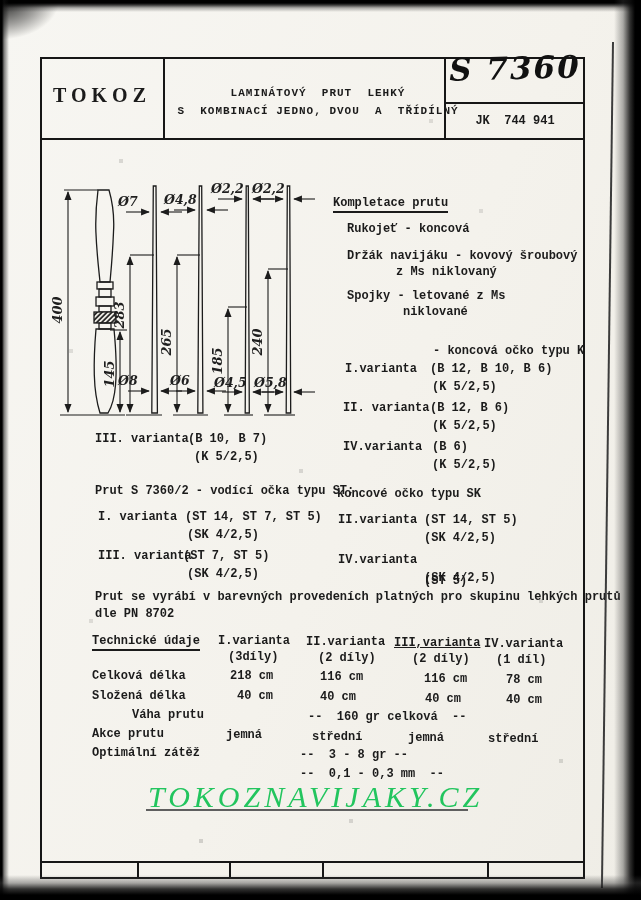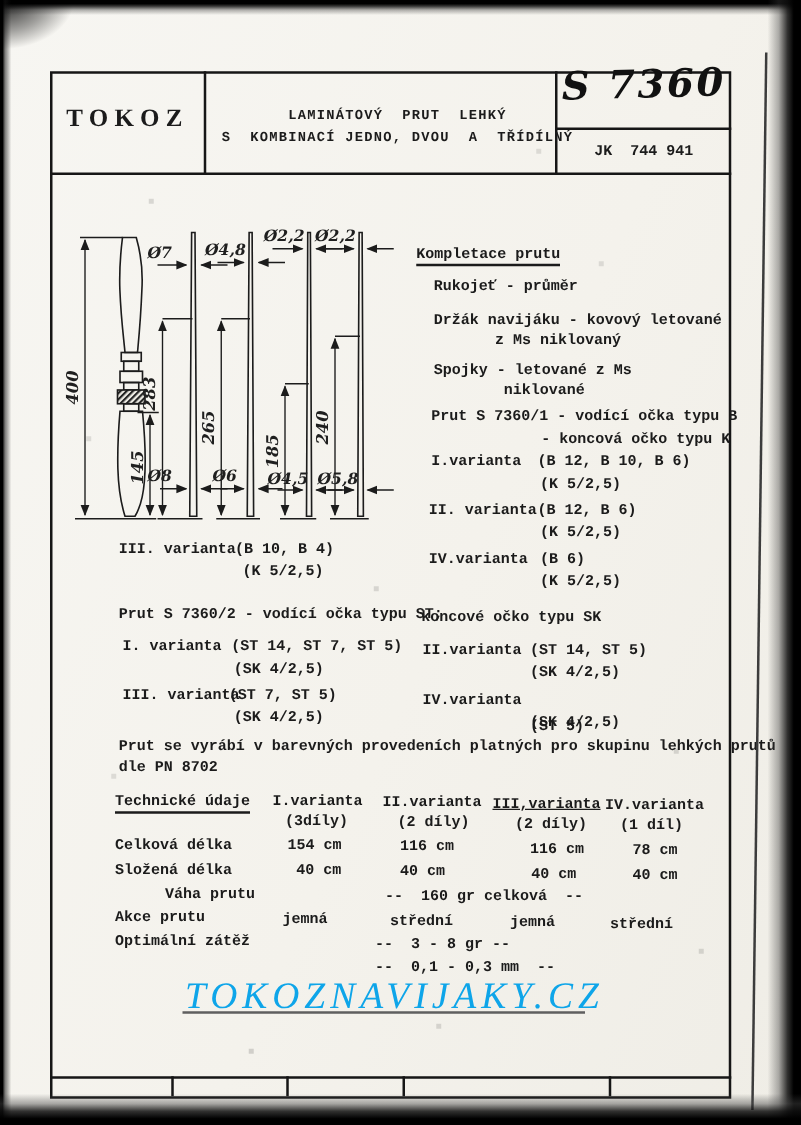--- a/index.html
+++ b/index.html
@@ -15,21 +15,21 @@
   .ctr{text-align:center;}
   
   .line{position:absolute;background:#161616;}
   .frame{position:absolute;left:40px;top:57px;width:541px;height:818px;border:2px solid #161616;}
   
   .brand{font-family:"Liberation Serif","DejaVu Serif",serif;font-size:20px;letter-spacing:5px;font-weight:bold;color:#1b1b1b;}
   .model{font-family:"DejaVu Serif","Liberation Serif",serif;font-style:italic;font-weight:bold;
          font-size:31px;letter-spacing:2px;color:#111;transform:rotate(-1.5deg);}
   
   .wm{position:absolute;font-family:"Liberation Serif","DejaVu Serif",serif;font-style:italic;
-      font-size:30px;letter-spacing:4px;color:#0ea5e9;font-weight:normal;}
+      font-size:30px;letter-spacing:4px;color:#22c55e;font-weight:normal;}
   .wm-line{position:absolute;background:#5f5f5f;height:2px;}
   
   .edge{position:absolute;pointer-events:none;}
   .edge-top{left:0;top:0;width:641px;height:12px;
     background:linear-gradient(180deg,#000 0 3px,rgba(10,10,10,.8) 5px,rgba(40,40,40,.35) 8px,transparent 12px);}
   .edge-left{left:0;top:0;width:9px;height:900px;
     background:linear-gradient(90deg,#000 0 2px,rgba(20,20,20,.55) 4px,transparent 9px);}
   .edge-right{left:614px;top:0;width:27px;height:900px;
     background:linear-gradient(270deg,#000 0 6px,rgba(15,15,15,.85) 11px,rgba(60,60,60,.4) 18px,transparent 27px);}
   .edge-bottom{left:0;top:875px;width:641px;height:25px;
@@ -152,38 +152,37 @@
       <line class="dim" x1="218" y1="101" x2="218" y2="242" marker-start="url(#ah)" marker-end="url(#ah)"></line>
       <text class="dimlab" x="212" y="172" transform="rotate(-90 212 172)">240</text>
       <text class="dia" x="204" y="217">Ø5,8</text>
       <line class="dim" x1="212" y1="222" x2="233" y2="222" marker-end="url(#ah)"></line>
       <line class="dim" x1="265" y1="222" x2="244" y2="222" marker-end="url(#ah)"></line>
       <line class="dim" x1="214" y1="245" x2="245" y2="245"></line>
     </g>
   </svg>
 
   <div class="t u" style="left:333px;top:196px;">Kompletace prutu</div>
-  <div class="t" style="left:347px;top:222px;">Rukojeť - průměr</div>
-  <div class="t" style="left:347px;top:249px;">Držák navijáku - kovový letované</div>
+  <div class="t" style="left:347px;top:222px;">Rukojeť - koncová</div>
+  <div class="t" style="left:347px;top:249px;">Držák navijáku - kovový šroubový</div>
   <div class="t" style="left:396px;top:265px;">z Ms niklovaný</div>
   <div class="t" style="left:347px;top:289px;">Spojky - letované z Ms</div>
   <div class="t" style="left:403px;top:305px;">niklované</div>
-  <div class="t" style="left:345px;top:326px;">Prut S 7360/1 - vodící očka typu B</div>
   <div class="t" style="left:433px;top:344px;">- koncová očko typu K</div>
 
   <div class="t" style="left:345px;top:362px;">I.varianta</div>
   <div class="t" style="left:430px;top:362px;">(B 12, B 10, B 6)</div>
   <div class="t" style="left:432px;top:380px;">(K 5/2,5)</div>
 
   <div class="t" style="left:343px;top:401px;">II. varianta</div>
   <div class="t" style="left:430px;top:401px;">(B 12, B 6)</div>
   <div class="t" style="left:432px;top:419px;">(K 5/2,5)</div>
 
   <div class="t" style="left:95px;top:432px;">III. varianta</div>
-  <div class="t" style="left:188px;top:432px;">(B 10, B 4)</div>
+  <div class="t" style="left:188px;top:432px;">(B 10, B 7)</div>
   <div class="t" style="left:194px;top:450px;">(K 5/2,5)</div>
 
   <div class="t" style="left:343px;top:440px;">IV.varianta</div>
   <div class="t" style="left:432px;top:440px;">(B 6)</div>
   <div class="t" style="left:432px;top:458px;">(K 5/2,5)</div>
 
   <div class="t" style="left:95px;top:484px;">Prut S 7360/2 - vodící očka typu ST;</div>
   <div class="t" style="left:337px;top:487px;">koncové očko typu SK</div>
 
   <div class="t" style="left:98px;top:510px;">I. varianta</div>
@@ -209,21 +208,21 @@
   <div class="t" style="left:218px;top:634px;">I.varianta</div>
   <div class="t" style="left:228px;top:650px;">(3díly)</div>
   <div class="t" style="left:306px;top:635px;">II.varianta</div>
   <div class="t" style="left:318px;top:651px;">(2 díly)</div>
   <div class="t" style="left:394px;top:636px;text-decoration:underline;">III,varianta</div>
   <div class="t" style="left:412px;top:652px;">(2 díly)</div>
   <div class="t" style="left:484px;top:637px;">IV.varianta</div>
   <div class="t" style="left:496px;top:653px;">(1 díl)</div>
 
   <div class="t" style="left:92px;top:669px;">Celková délka</div>
-  <div class="t" style="left:230px;top:669px;">154 cm</div>
+  <div class="t" style="left:230px;top:669px;">218 cm</div>
   <div class="t" style="left:320px;top:670px;">116 cm</div>
   <div class="t" style="left:424px;top:672px;">116 cm</div>
   <div class="t" style="left:506px;top:673px;">78 cm</div>
 
   <div class="t" style="left:92px;top:689px;">Složená délka</div>
   <div class="t" style="left:237px;top:689px;">40 cm</div>
   <div class="t" style="left:320px;top:690px;">40 cm</div>
   <div class="t" style="left:425px;top:692px;">40 cm</div>
   <div class="t" style="left:506px;top:693px;">40 cm</div>
 

